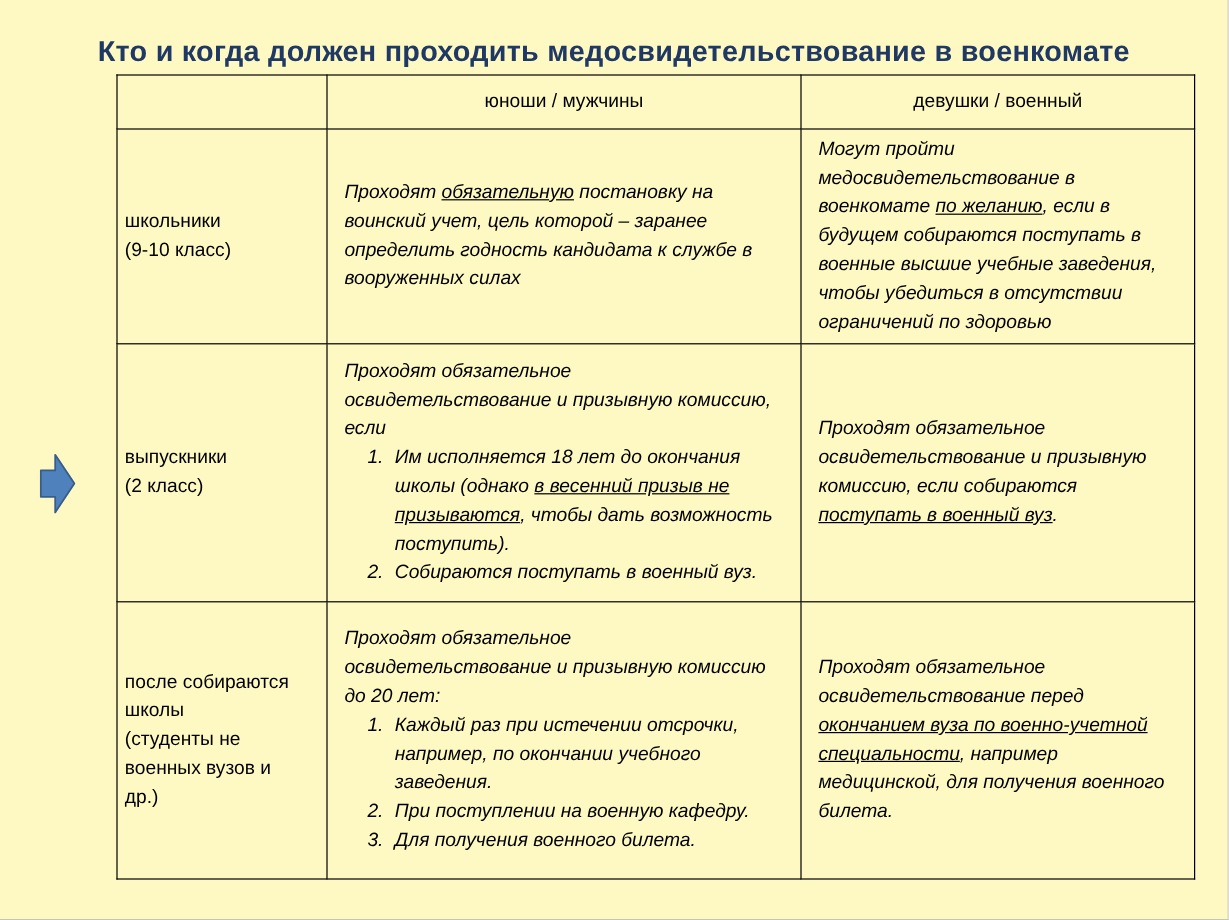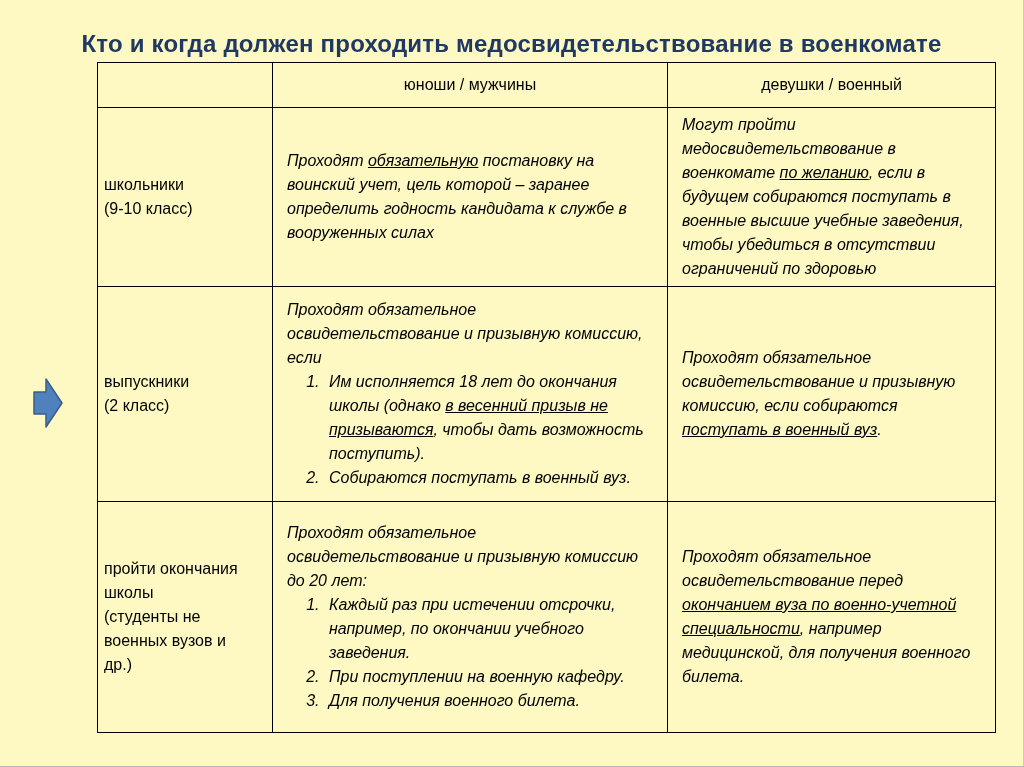--- a/index.html
+++ b/index.html
@@ -112,21 +112,21 @@
           <li>Собираются поступать в военный вуз.</li>
         </ol>
       </td>
       <td class="cell">
         <p><span>Проходят обязательное освидетельствование и призывную комиссию, если собираются </span><span class="u">поступать в военный вуз</span><span>.</span></p>
       </td>
     </tr>
 
     <tr class="r3">
       <td class="cat">
-        <div>пройти окончания</div>
+        <div>после собираются</div>
         <div>школы</div>
         <div>(студенты не</div>
         <div>военных вузов и</div>
         <div>др.)</div>
       </td>
       <td class="cell">
         <p>Проходят обязательное освидетельствование и призывную комиссию до 20 лет:</p>
         <ol>
           <li>Каждый раз при истечении отсрочки, например, по окончании учебного заведения.</li>
           <li>При поступлении на военную кафедру.</li>

